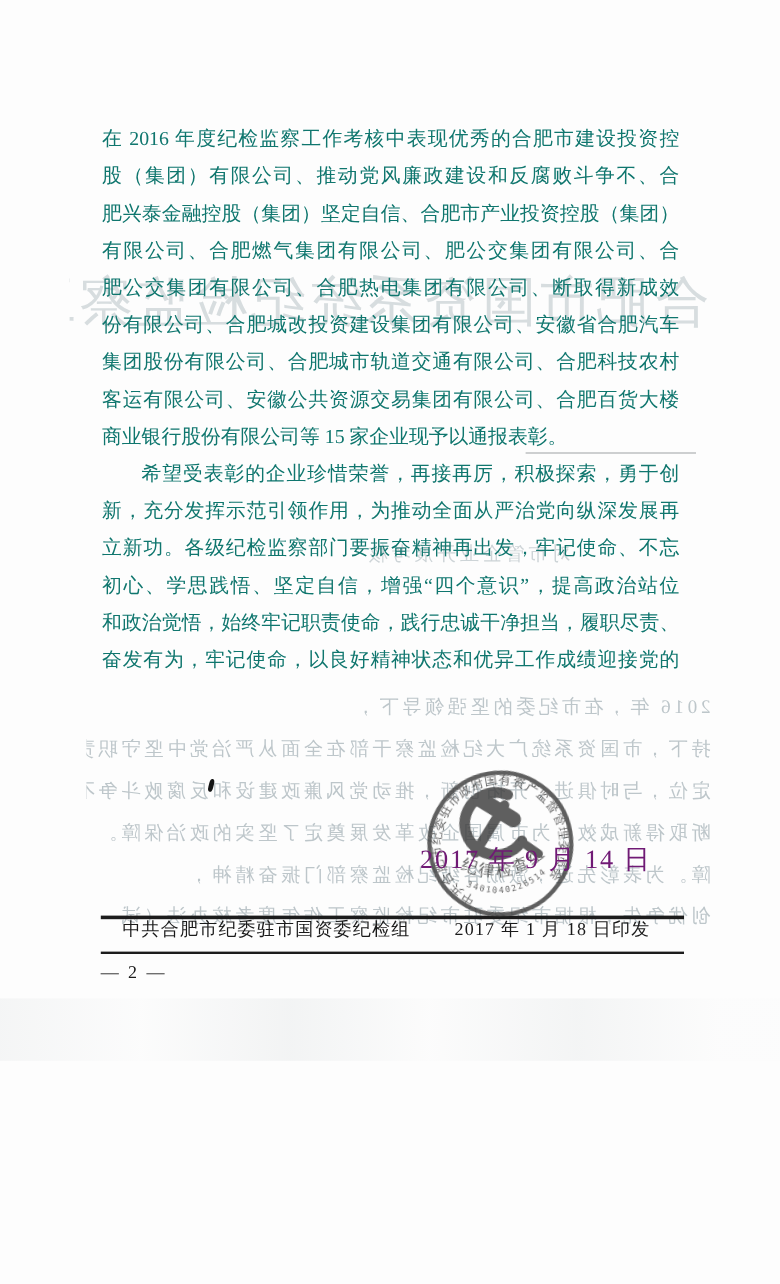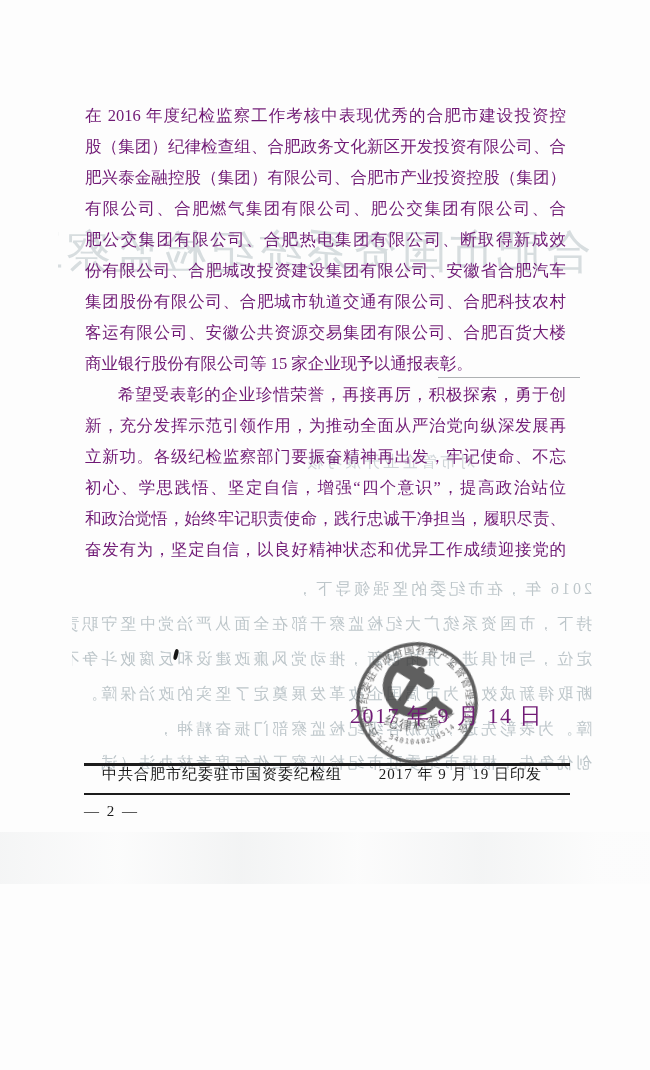--- a/index.html
+++ b/index.html
@@ -41,21 +41,21 @@
     position:absolute;left:0;top:832px;width:650px;height:52px;
     background:linear-gradient(90deg,
       rgba(205,210,212,.18),rgba(225,228,230,.05) 18%,
       rgba(205,210,212,.22) 37%,rgba(228,230,231,.06) 55%,
       rgba(205,210,212,.20) 74%,rgba(228,230,231,.05) 92%);
     z-index:1;
   }
   
   .body-text{
     position:absolute;left:85px;top:100px;width:481px;
-    z-index:3;color:#701a75;
+    z-index:3;color:#0f766e;
   }
   .tline{
     height:31px;line-height:31px;font-size:16.5px;
     text-align:justify;text-align-last:justify;
     text-justify:inter-character;
     white-space:nowrap;
   }
   .tline.end{text-align-last:left;}
   .tline.indent{padding-left:33px;}
   .artifact-line{
@@ -105,34 +105,34 @@
   <div class="ghost gline g2">持下，市国资系统广大纪检监察干部在全面从严治党中坚守职责</div>
   <div class="ghost gline g3">定位，与时俱进，开拓创新，推动党风廉政建设和反腐败斗争不</div>
   <div class="ghost gline g4">断取得新成效，为市属国企改革发展奠定了坚实的政治保障。</div>
   <div class="ghost gline g5">障。为表彰先进，激励各级纪检监察部门振奋精神，</div>
   <div class="ghost gline g6">创优争先，根据市纪委驻市纪检监察工作年度考核办法（试</div>
   <div class="ghost gfrag">对市管企业开展考核</div>
   <div class="noise-band"></div>
 
   <div class="body-text">
     <div class="tline">在 2016 年度纪检监察工作考核中表现优秀的合肥市建设投资控</div>
-    <div class="tline">股（集团）纪律检查组、合肥政务文化新区开发投资有限公司、合</div>
-    <div class="tline">肥兴泰金融控股（集团）有限公司、合肥市产业投资控股（集团）</div>
+    <div class="tline">股（集团）有限公司、推动党风廉政建设和反腐败斗争不、合</div>
+    <div class="tline">肥兴泰金融控股（集团）坚定自信、合肥市产业投资控股（集团）</div>
     <div class="tline">有限公司、合肥燃气集团有限公司、肥公交集团有限公司、合</div>
     <div class="tline">肥公交集团有限公司、合肥热电集团有限公司、断取得新成效</div>
     <div class="tline">份有限公司、合肥城改投资建设集团有限公司、安徽省合肥汽车</div>
     <div class="tline">集团股份有限公司、合肥城市轨道交通有限公司、合肥科技农村</div>
     <div class="tline">客运有限公司、安徽公共资源交易集团有限公司、合肥百货大楼</div>
     <div class="tline end">商业银行股份有限公司等 15 家企业现予以通报表彰。</div>
     <div class="tline indent">希望受表彰的企业珍惜荣誉，再接再厉，积极探索，勇于创</div>
     <div class="tline">新，充分发挥示范引领作用，为推动全面从严治党向纵深发展再</div>
     <div class="tline">立新功。各级纪检监察部门要振奋精神再出发，牢记使命、不忘</div>
     <div class="tline">初心、学思践悟、坚定自信，增强“四个意识”，提高政治站位</div>
     <div class="tline">和政治觉悟，始终牢记职责使命，践行忠诚干净担当，履职尽责、</div>
-    <div class="tline">奋发有为，坚定自信，以良好精神状态和优异工作成绩迎接党的</div>
+    <div class="tline">奋发有为，牢记使命，以良好精神状态和优异工作成绩迎接党的</div>
   </div>
 
   <div class="artifact-line"></div>
   <div class="ink-speck"></div>
 
   <svg class="seal" viewBox="0 0 140 140">
     <defs>
       <path id="arcRing" d="M 41.3 111 A 50 50 0 1 1 98.7 111" fill="none"></path>
       <path id="arcBottom" d="M 34 85 Q 70 108 106 85" fill="none"></path>
       <path id="arcSerial" d="M 30 96 Q 70 126 110 96" fill="none"></path>
@@ -153,18 +153,18 @@
     <text font-size="7" letter-spacing="1.4" fill="#3d3d3d" text-anchor="middle" font-family="DejaVu Sans Mono, monospace">
       <textPath href="#arcSerial" startOffset="50%">3401040226514</textPath>
     </text>
   </svg>
 
   <div class="issue-date">2017 年 9 月 14 日</div>
 
   <div class="footer-rule rule-top"></div>
   <div class="footer-row">
     <span class="issuer">中共合肥市纪委驻市国资委纪检组</span>
-    <span class="print-date">2017 年 9 月 19 日印发</span>
+    <span class="print-date">2017 年 1 月 18 日印发</span>
   </div>
   <div class="footer-rule rule-bottom"></div>
   <div class="page-number">— 2 —</div>
 
 </div>
 
 </body></html>

